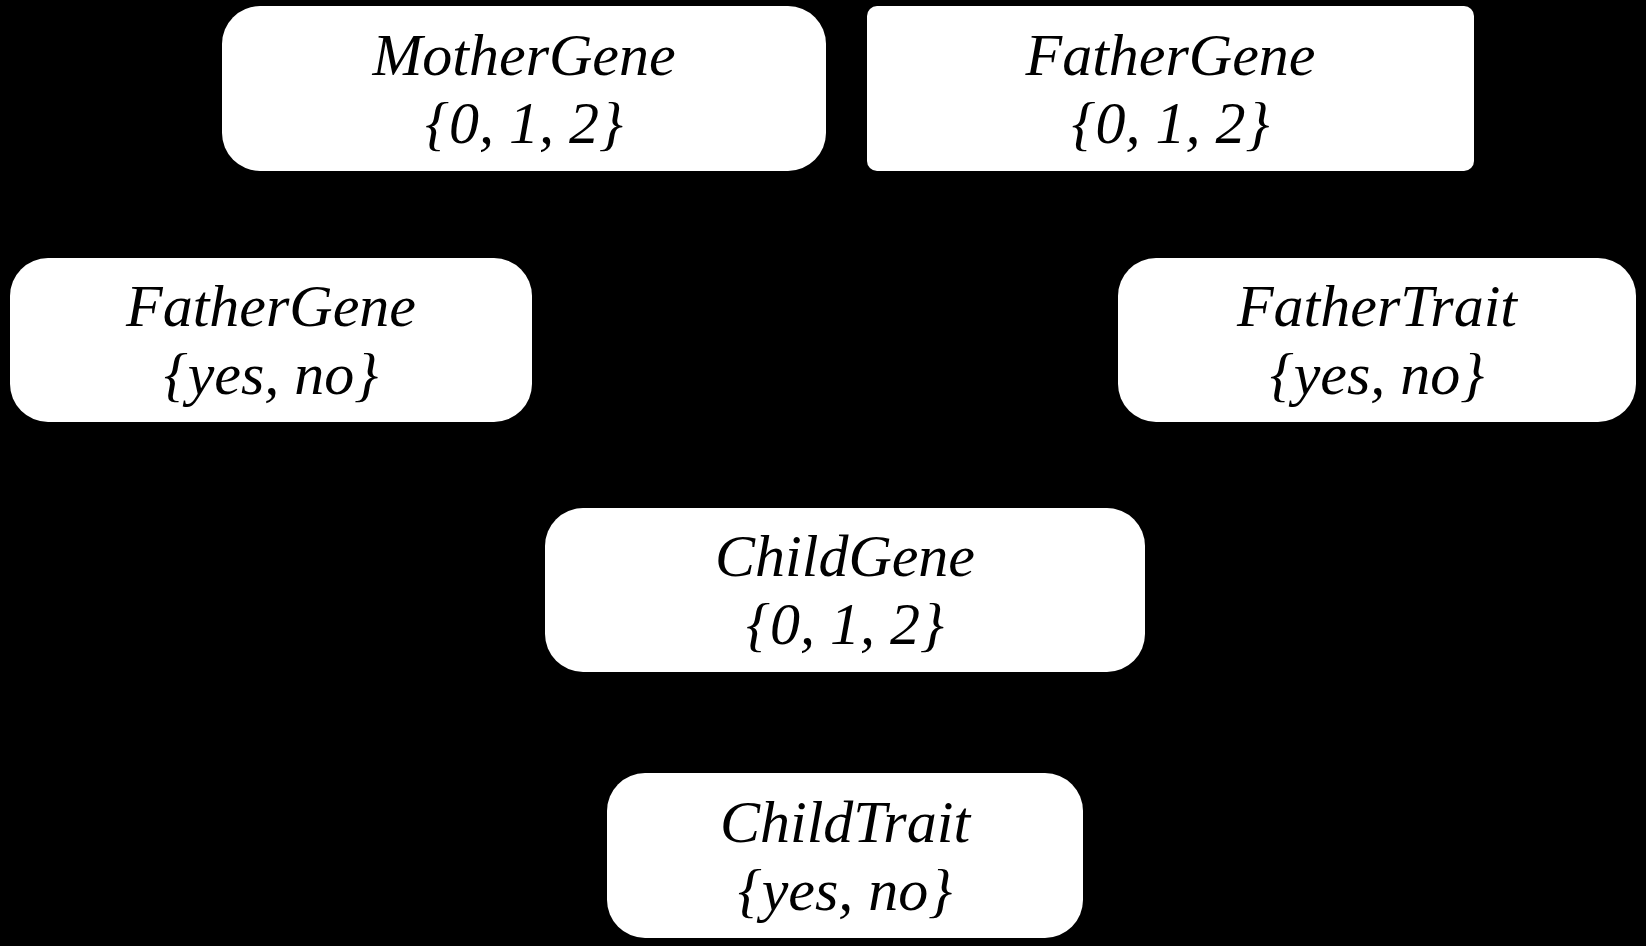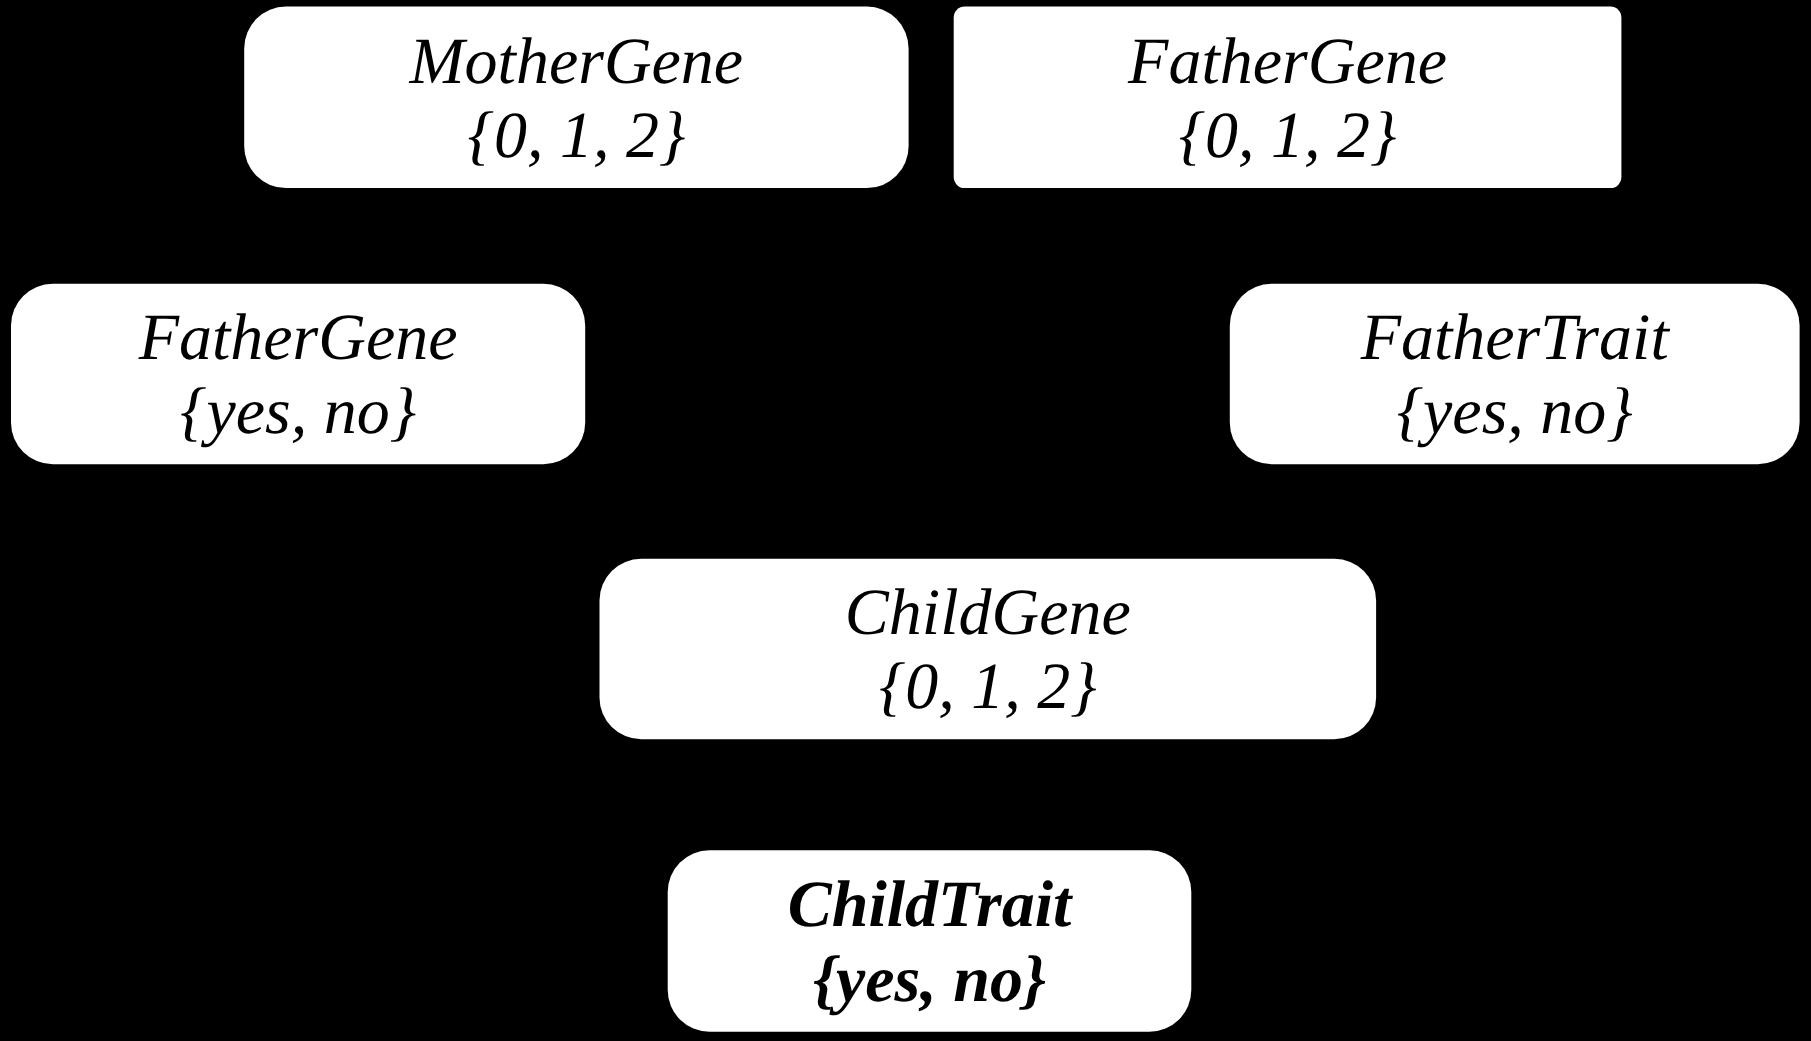--- a/index.html
+++ b/index.html
@@ -32,22 +32,22 @@
   .node .node-label,
   .node .node-values {
     display: block;
     white-space: nowrap;
   }
   
   .node-mother-gene  { left: 222px;  top: 6px;   width: 604px; height: 165px; }
   .node-father-gene  { left: 867px;  top: 6px;   width: 607px; height: 165px; border-radius: 10px; }
   .node-mother-trait { left: 10px;   top: 258px; width: 522px; height: 164px; }
   .node-father-trait { left: 1118px; top: 258px; width: 518px; height: 164px; font-family: Liberation Serif, serif; }
-  .node-child-gene   { left: 545px;  top: 508px; width: 706px; height: 164px; align-items: center; }
-  .node-child-trait  { left: 607px;  top: 773px; width: 476px; height: 165px; font-weight: bold; }
+  .node-child-gene   { left: 545px;  top: 508px; width: 600px; height: 164px; align-items: center; }
+  .node-child-trait  { left: 607px;  top: 773px; width: 476px; height: 165px; }
 </style>
 </head>
 <body>
 
 <div class="canvas">
 
   <div class="node node-mother-gene">
     <span class="node-label">MotherGene</span>
     <span class="node-values">{0, 1, 2}</span>
   </div>

